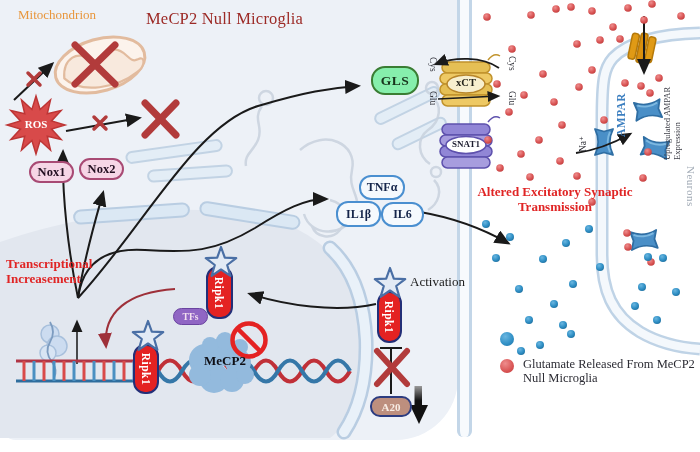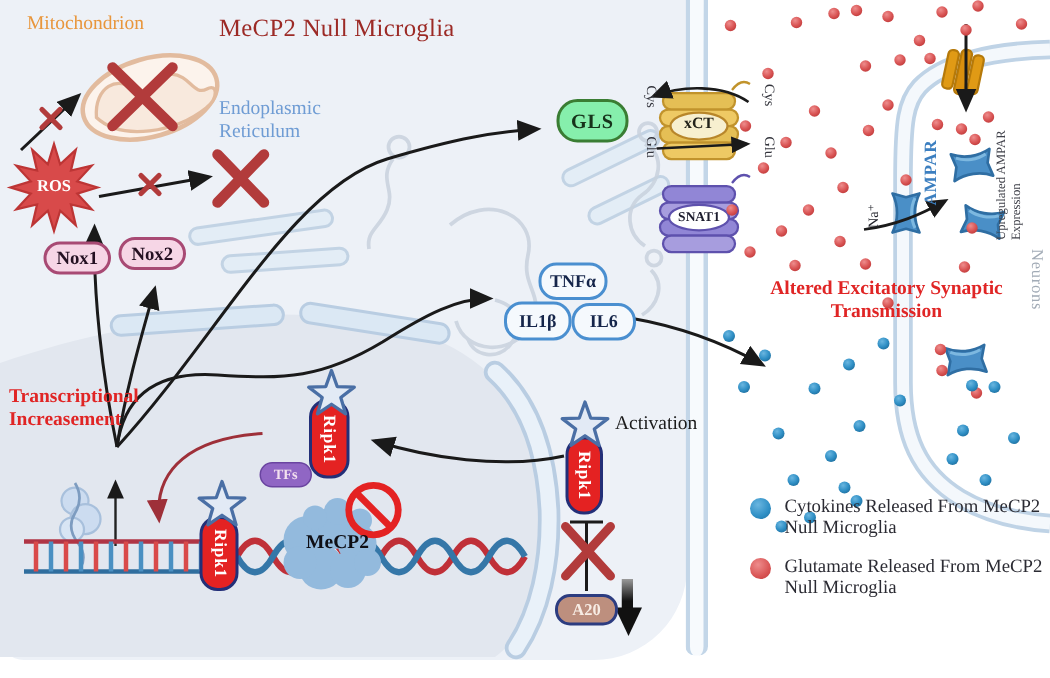--- a/index.html
+++ b/index.html
@@ -13,21 +13,21 @@
             border-radius:0 0 6px 6px;box-sizing:border-box;}
   svg.layer{position:absolute;left:0;top:0;}
   
   .lbl{position:absolute;line-height:1.12;}
   #lbl-mito{left:18px;top:8px;color:#e8963c;font-size:13px;}
   #lbl-title{left:146px;top:10px;color:#9c2a26;font-size:16.5px;font-weight:400;letter-spacing:.2px;}
   #lbl-er{left:146px;top:65px;width:92px;color:#6f9cd4;font-size:13px;}
   #lbl-glu-syn{left:262px;top:52px;width:150px;color:#1e1e1e;font-size:13.5px;}
   #lbl-transc{left:6px;top:257px;width:102px;color:#e02525;font-size:13px;font-weight:bold;}
   #lbl-activation{left:410px;top:275px;color:#1b1b1b;font-size:13px;}
-  #lbl-altered{left:510px;top:185px;width:162px;text-align:center;color:#e02525;font-size:13px;font-weight:bold;}
+  #lbl-altered{left:474px;top:185px;width:162px;text-align:center;color:#e02525;font-size:13px;font-weight:bold;}
   #lbl-mecp2{left:199px;top:354px;width:52px;text-align:center;color:#0e0e14;font-size:13px;font-weight:bold;}
   #lbl-ros{left:16px;top:118px;width:40px;text-align:center;color:#fff;font-size:11px;font-weight:bold;}
   .rot90{transform:rotate(90deg);transform-origin:0 0;white-space:nowrap;}
   .rotm90{transform:rotate(-90deg);transform-origin:0 0;}
   .tiny{font-size:9.5px;color:#33343c;}
   #lbl-na{left:578px;top:152px;white-space:nowrap;font-size:9.5px;color:#23242c;}
   #lbl-ampar{left:615px;top:137px;white-space:nowrap;color:#3c7fc0;font-size:11.5px;font-weight:bold;letter-spacing:.4px;}
   #lbl-upreg{left:662px;top:160px;width:92px;font-size:8.5px;color:#3f4049;line-height:1.2;}
   #lbl-neurons{left:697px;top:166px;color:#a2abb6;font-size:11px;letter-spacing:.5px;}
   #lbl-cys-in{left:438px;top:57px;}  #lbl-glu-in{left:438px;top:91px;}
@@ -332,21 +332,20 @@
         <circle cx="663" cy="258" r="4" class="dot-blue"></circle>
         <circle cx="642" cy="287" r="4" class="dot-blue"></circle>
         <circle cx="635" cy="306" r="4" class="dot-blue"></circle>
         <circle cx="657" cy="320" r="4" class="dot-blue"></circle>
         <circle cx="676" cy="292" r="4" class="dot-blue"></circle>
       </g>
   </svg>
 
   <div class="lbl" id="lbl-mito">Mitochondrion</div>
   <div class="lbl" id="lbl-title">MeCP2 Null Microglia</div>
-  <div class="lbl" id="lbl-er">Endoplasmic Reticulum</div>
   <div class="lbl" id="lbl-transc">Transcriptional Increasement</div>
   <div class="lbl" id="lbl-ros">ROS</div>
   <div class="lbl" id="lbl-activation">Activation</div>
   <div class="lbl" id="lbl-altered">Altered Excitatory Synaptic Transmission</div>
   <div class="lbl" id="lbl-mecp2">MeCP2</div>
   <div class="lbl rotm90" id="lbl-na">Na⁺</div>
   <div class="lbl rotm90" id="lbl-ampar">AMPAR</div>
   <div class="lbl rotm90" id="lbl-upreg">Upregulated AMPAR Expression</div>
   <div class="lbl rot90" id="lbl-neurons">Neurons</div>
   <div class="lbl rot90 tiny" id="lbl-cys-in">Cys</div>
@@ -380,21 +379,20 @@
   <svg class="star" style="left:129px;top:317px;" width="38" height="38">
       <path class="starp" transform="translate(19,20)" d="M0,-16 L3.8,-5.3 L15.2,-4.9 L6.2,2 L9.4,12.9 L0,6.5 L-9.4,12.9 L-6.2,2 L-15.2,-4.9 L-3.8,-5.3 Z"></path>
     </svg>
   <svg class="star" style="left:371px;top:264px;" width="38" height="38">
       <path class="starp" transform="translate(19,20)" d="M0,-16 L3.8,-5.3 L15.2,-4.9 L6.2,2 L9.4,12.9 L0,6.5 L-9.4,12.9 L-6.2,2 L-15.2,-4.9 L-3.8,-5.3 Z"></path>
     </svg>
 
   <div class="abs" id="legend">
     <div class="leg-row">
       <div class="leg-dot" style="background:radial-gradient(circle at 38% 32%, #6ab6e0, #2f8fc5 60%, #1f6f9e);"></div>
-      <div class="leg-txt">Cytokines Released From MeCP2 Null Microglia</div>
     </div>
     <div class="leg-row">
       <div class="leg-dot" style="background:radial-gradient(circle at 38% 32%, #ee8d8d, #d95555 60%, #c03a3a);"></div>
       <div class="leg-txt">Glutamate Released From MeCP2 Null Microglia</div>
     </div>
   </div>
 
 </div>
 
 </body></html>

